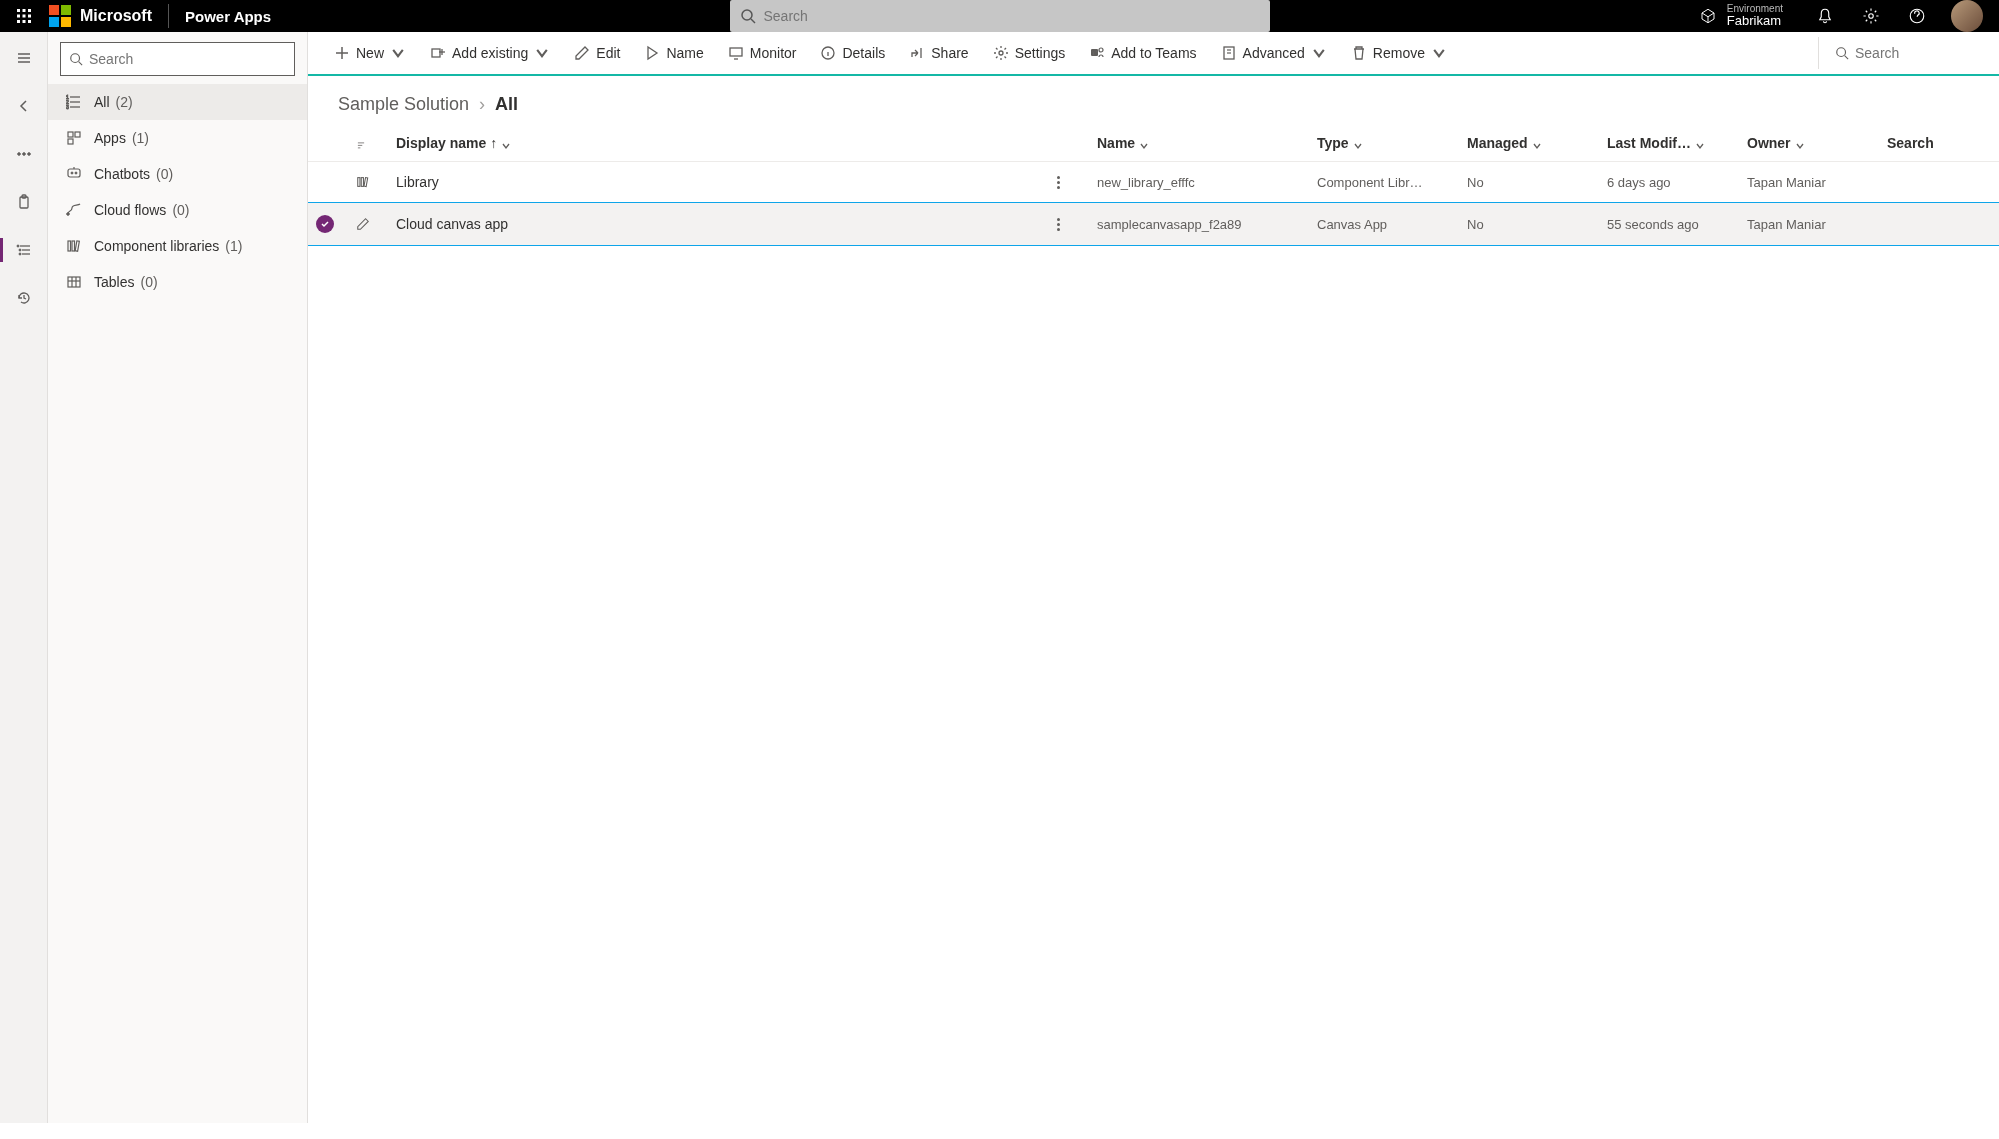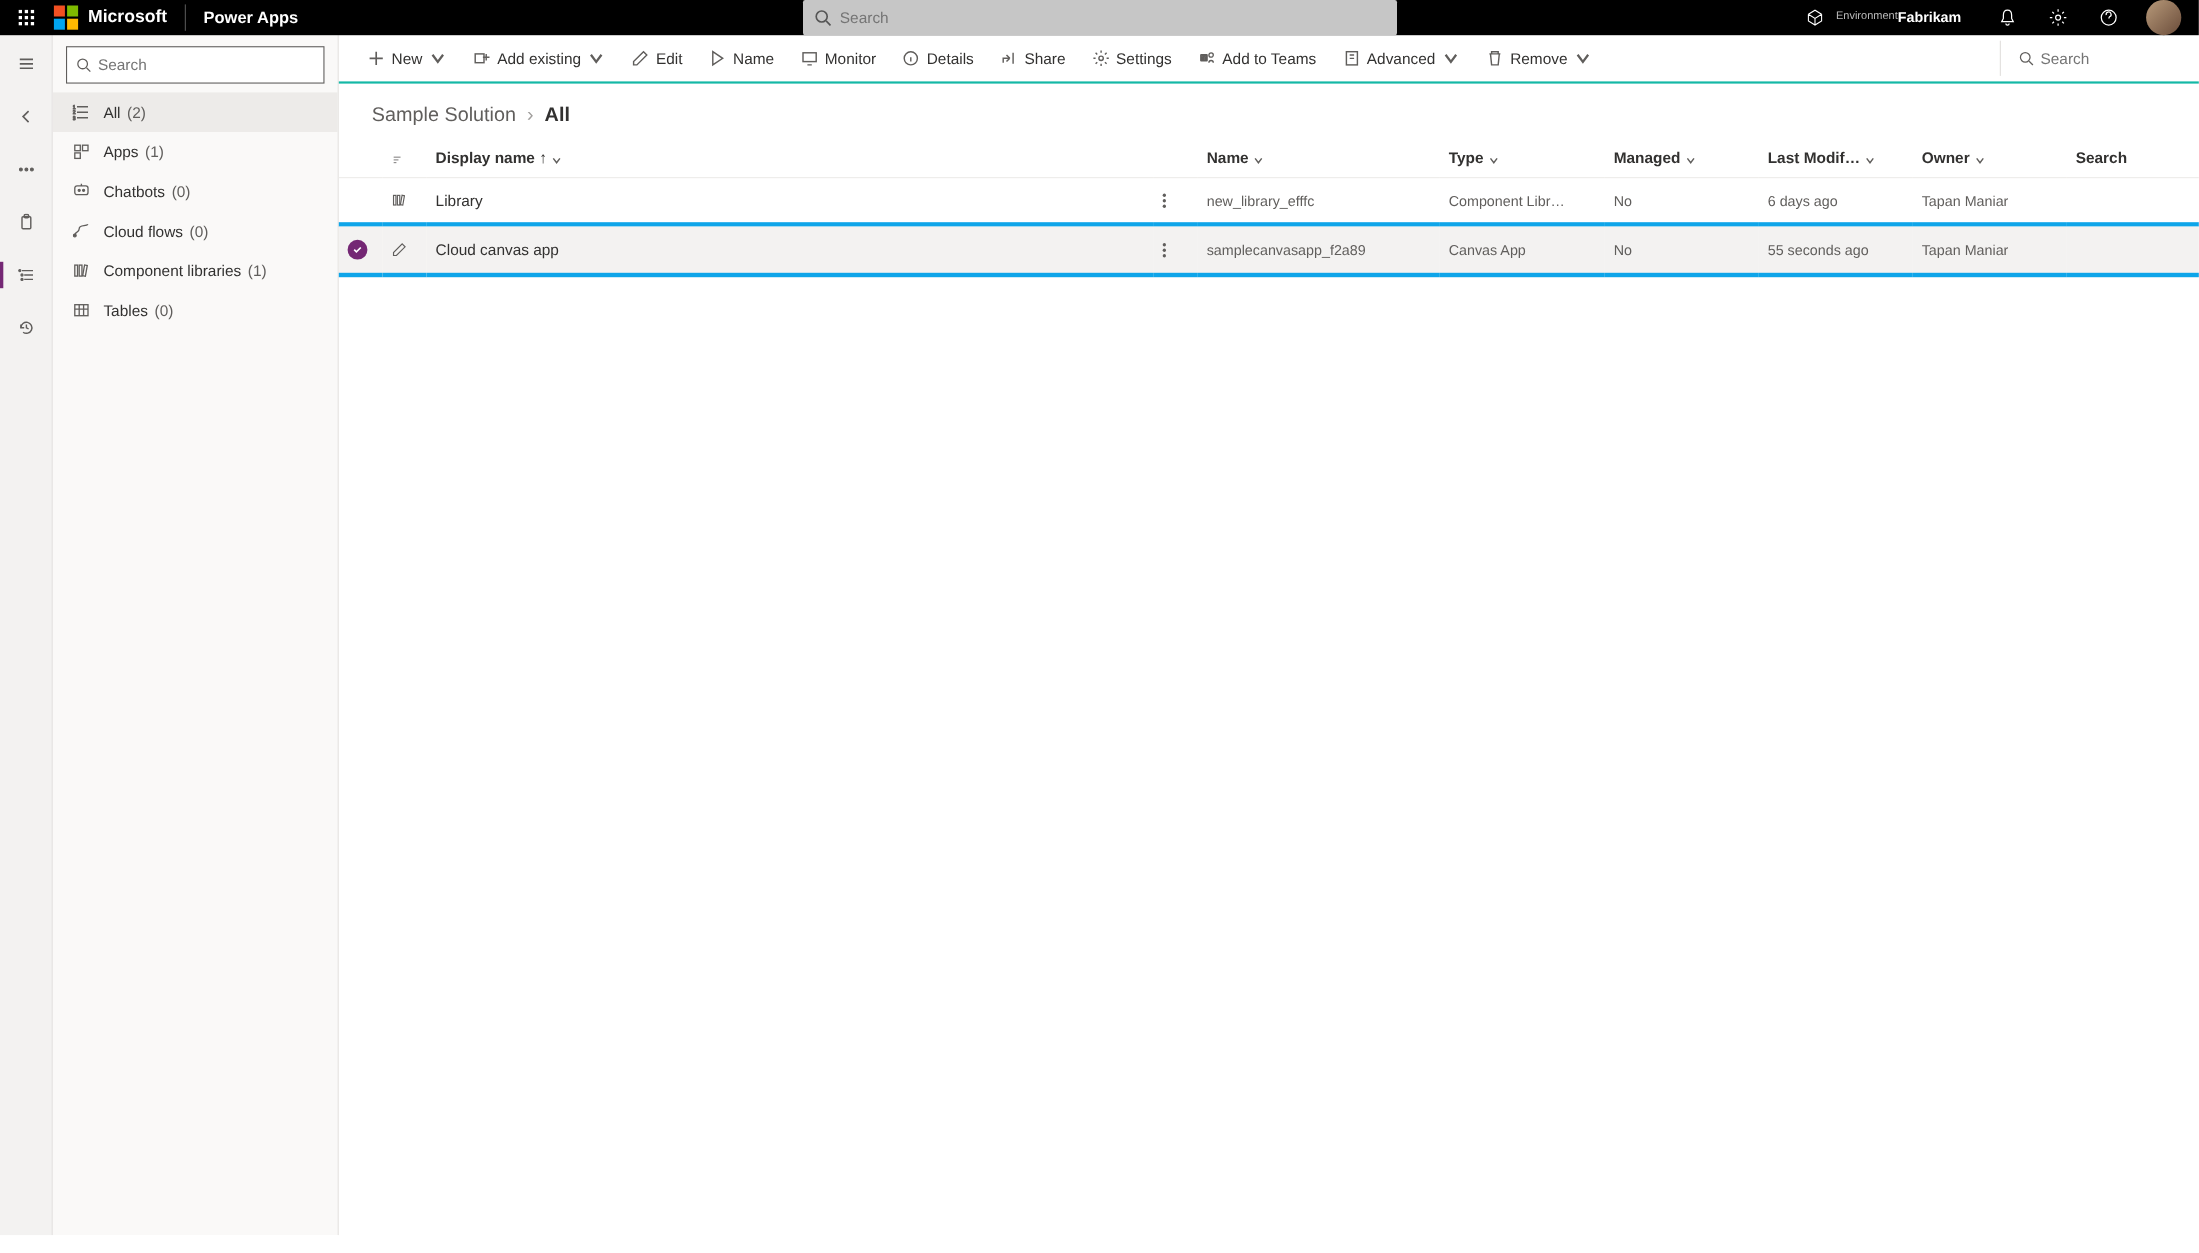--- a/index.html
+++ b/index.html
@@ -22,23 +22,23 @@
     position: absolute; left: 50%; transform: translateX(-50%);
     width: 540px; height: 32px; background: #c6c6c6; border-radius: 2px;
     display: flex; align-items: center; padding: 0 10px; color: #444;
   }
   .global-search input {
     flex: 1; background: transparent; border: none; outline: none;
     font-size: 14px; margin-left: 8px; color: #323130;
   }
   .hdr-right { margin-left: auto; display: flex; align-items: center; gap: 6px; }
   .env-block { display: flex; align-items: center; gap: 10px; padding: 0 16px; cursor: pointer; }
-  .env-text { display: flex; flex-direction: row; line-height: 1.1; }
+  .env-text { display: flex; flex-direction: column; line-height: 1.1; }
   .env-label { font-size: 10px; color: #bbb; }
-  .env-name { font-size: 13px; font-weight: 700; }
+  .env-name { font-size: 13px; font-weight: 400; }
   .hdr-icon { width: 40px; height: 48px; display: flex; align-items: center; justify-content: center; cursor: pointer; }
   .hdr-icon svg { stroke: #fff; fill: none; }
   .avatar { width: 32px; height: 32px; border-radius: 50%; background: linear-gradient(135deg,#b89a7a,#6a4c3a); margin: 0 8px; }
 
   
   .body { display: flex; height: calc(100vh - 48px); }
   
   
   .rail {
     width: 48px; background: #f3f2f1; border-right: 1px solid #e1dfdd;
@@ -104,21 +104,21 @@
   .tbl-head { display: contents; }
   .th {
     padding: 10px 8px; font-weight: 600; color: #323130; font-size: 14px;
     display: flex; align-items: flex-end; gap: 4px; cursor: pointer;
     border-bottom: 1px solid #edebe9;
   }
   .th svg { width: 10px; height: 10px; stroke: #605e5c; fill: none; }
   .tbl-row { display: contents; }
   .td {
     padding: 12px 8px; font-size: 13px; color: #605e5c;
-    display: flex; align-items: center; border-bottom: 4px solid #0ea5e9;
+    display: flex; align-items: center; border-bottom: 1px solid #0ea5e9;
   }
   .tbl-row.selected .td { background: #f3f2f1; }
   .td.display-name { color: #323130; font-size: 14px; cursor: pointer; }
   .row-sel {
     width: 18px; height: 18px; border-radius: 50%; background: #742774;
     display: flex; align-items: center; justify-content: center;
   }
   .row-sel svg { stroke: #fff; width: 10px; height: 10px; }
   .row-icon svg { stroke: #605e5c; width: 14px; height: 14px; fill: none; }
   .more-dots { cursor: pointer; color: #605e5c; display: flex; flex-direction: column; gap: 2px; align-items: center; }

